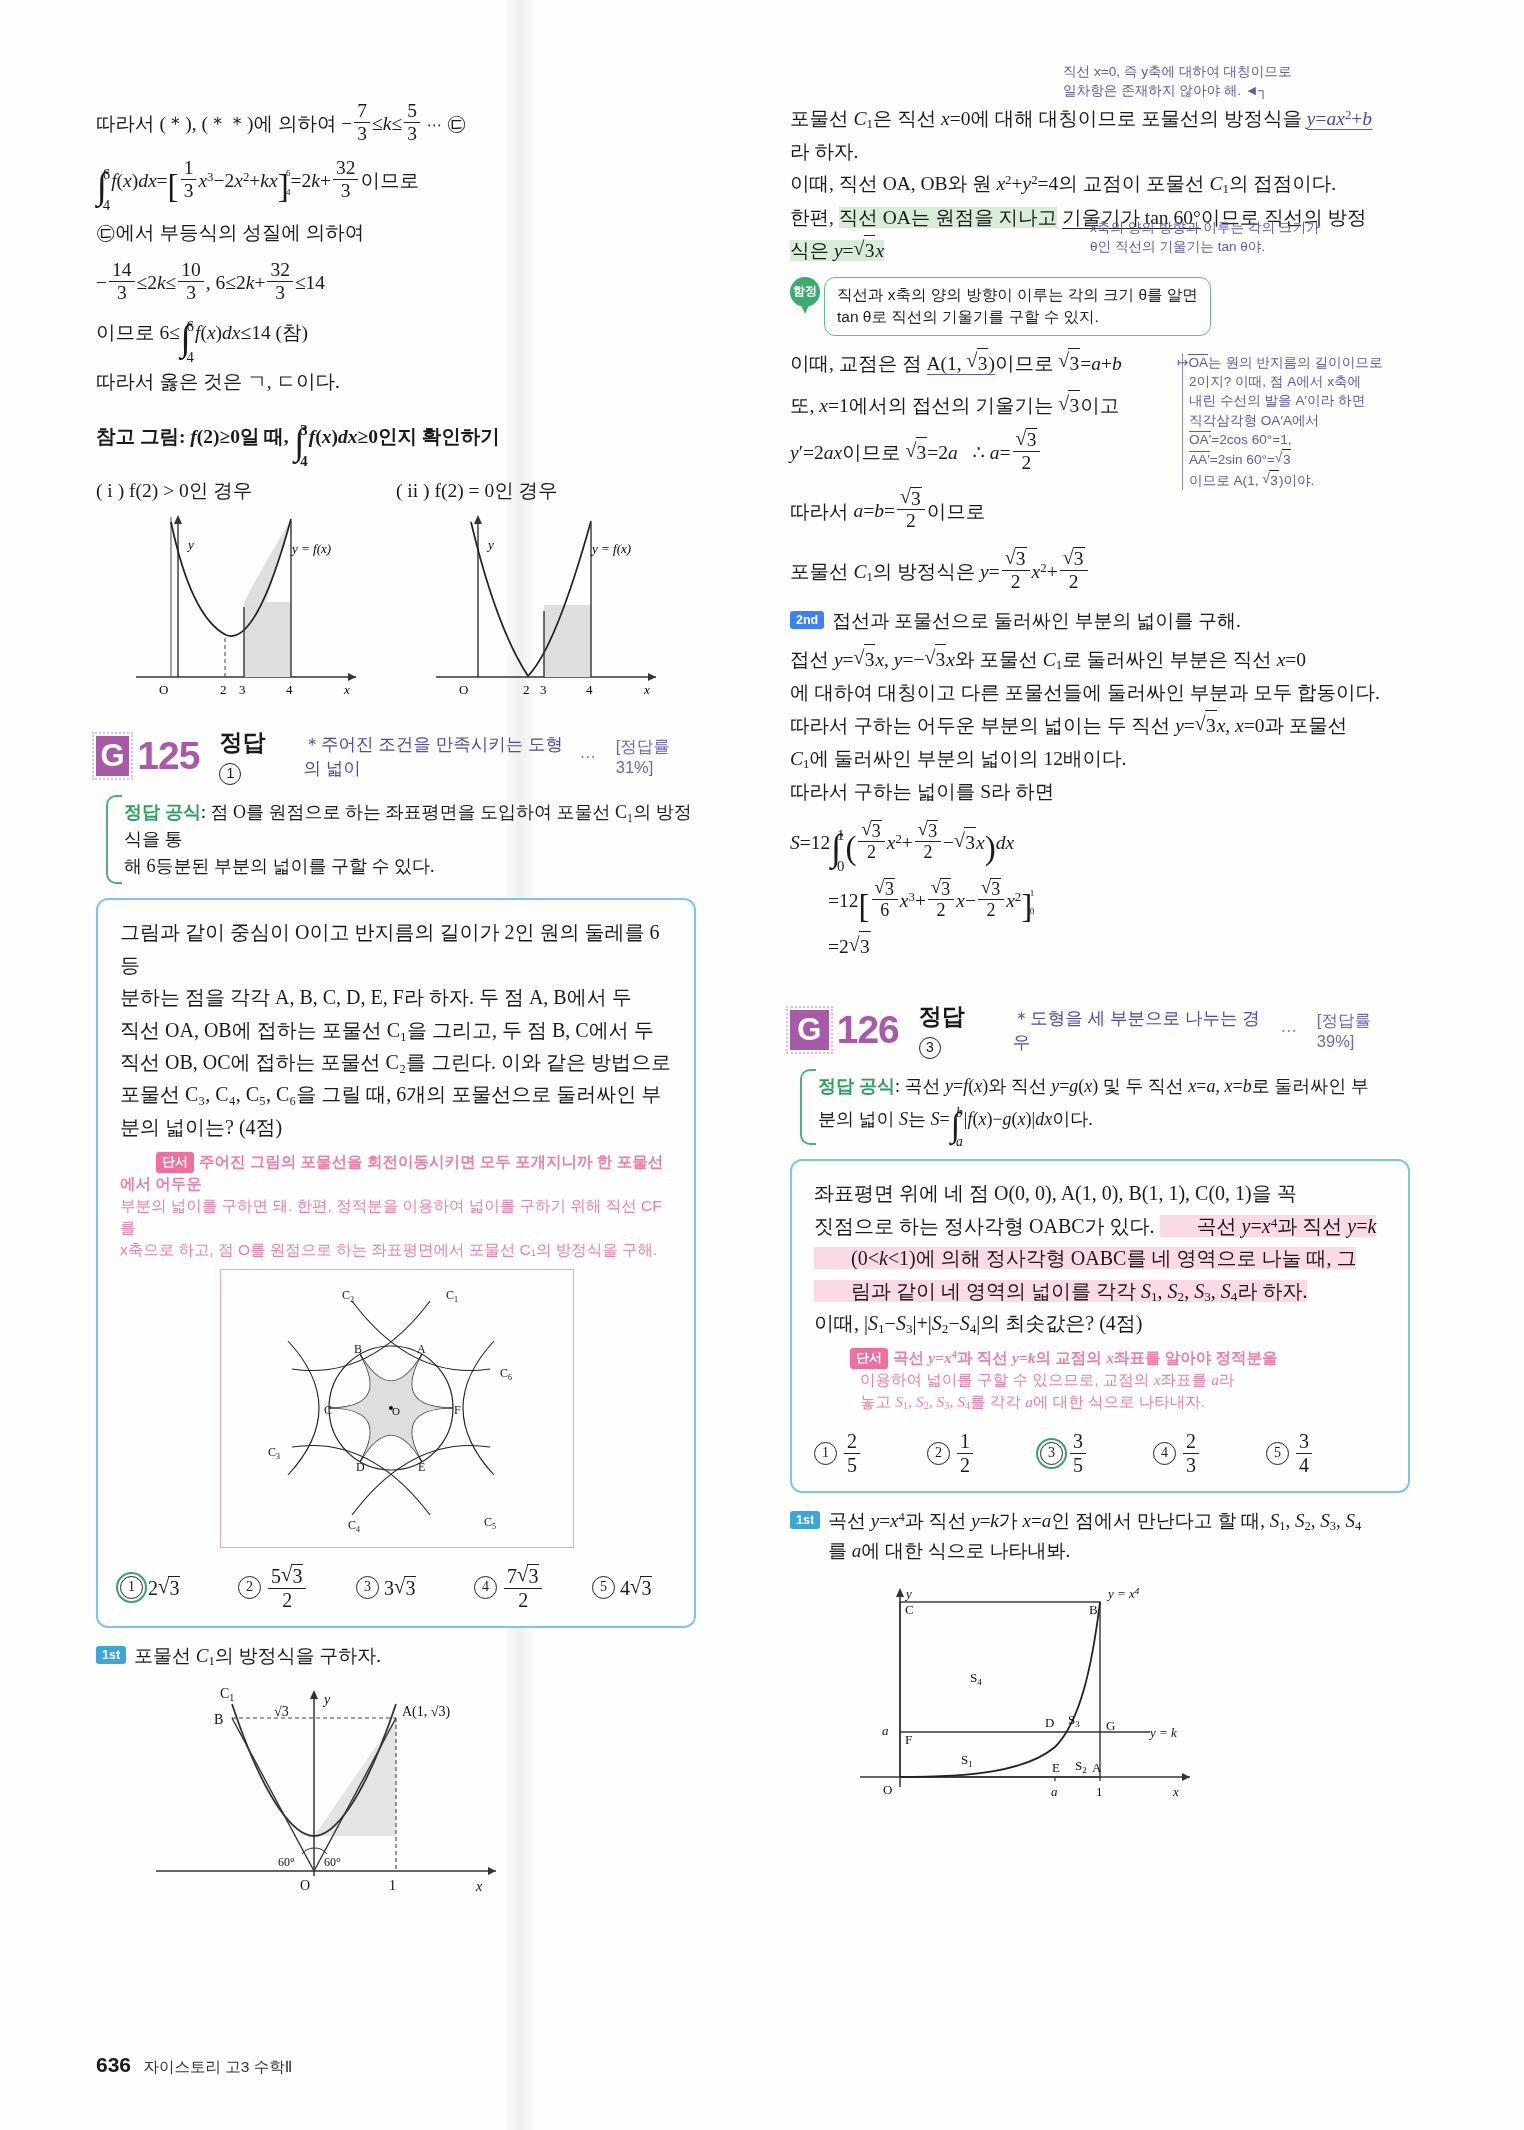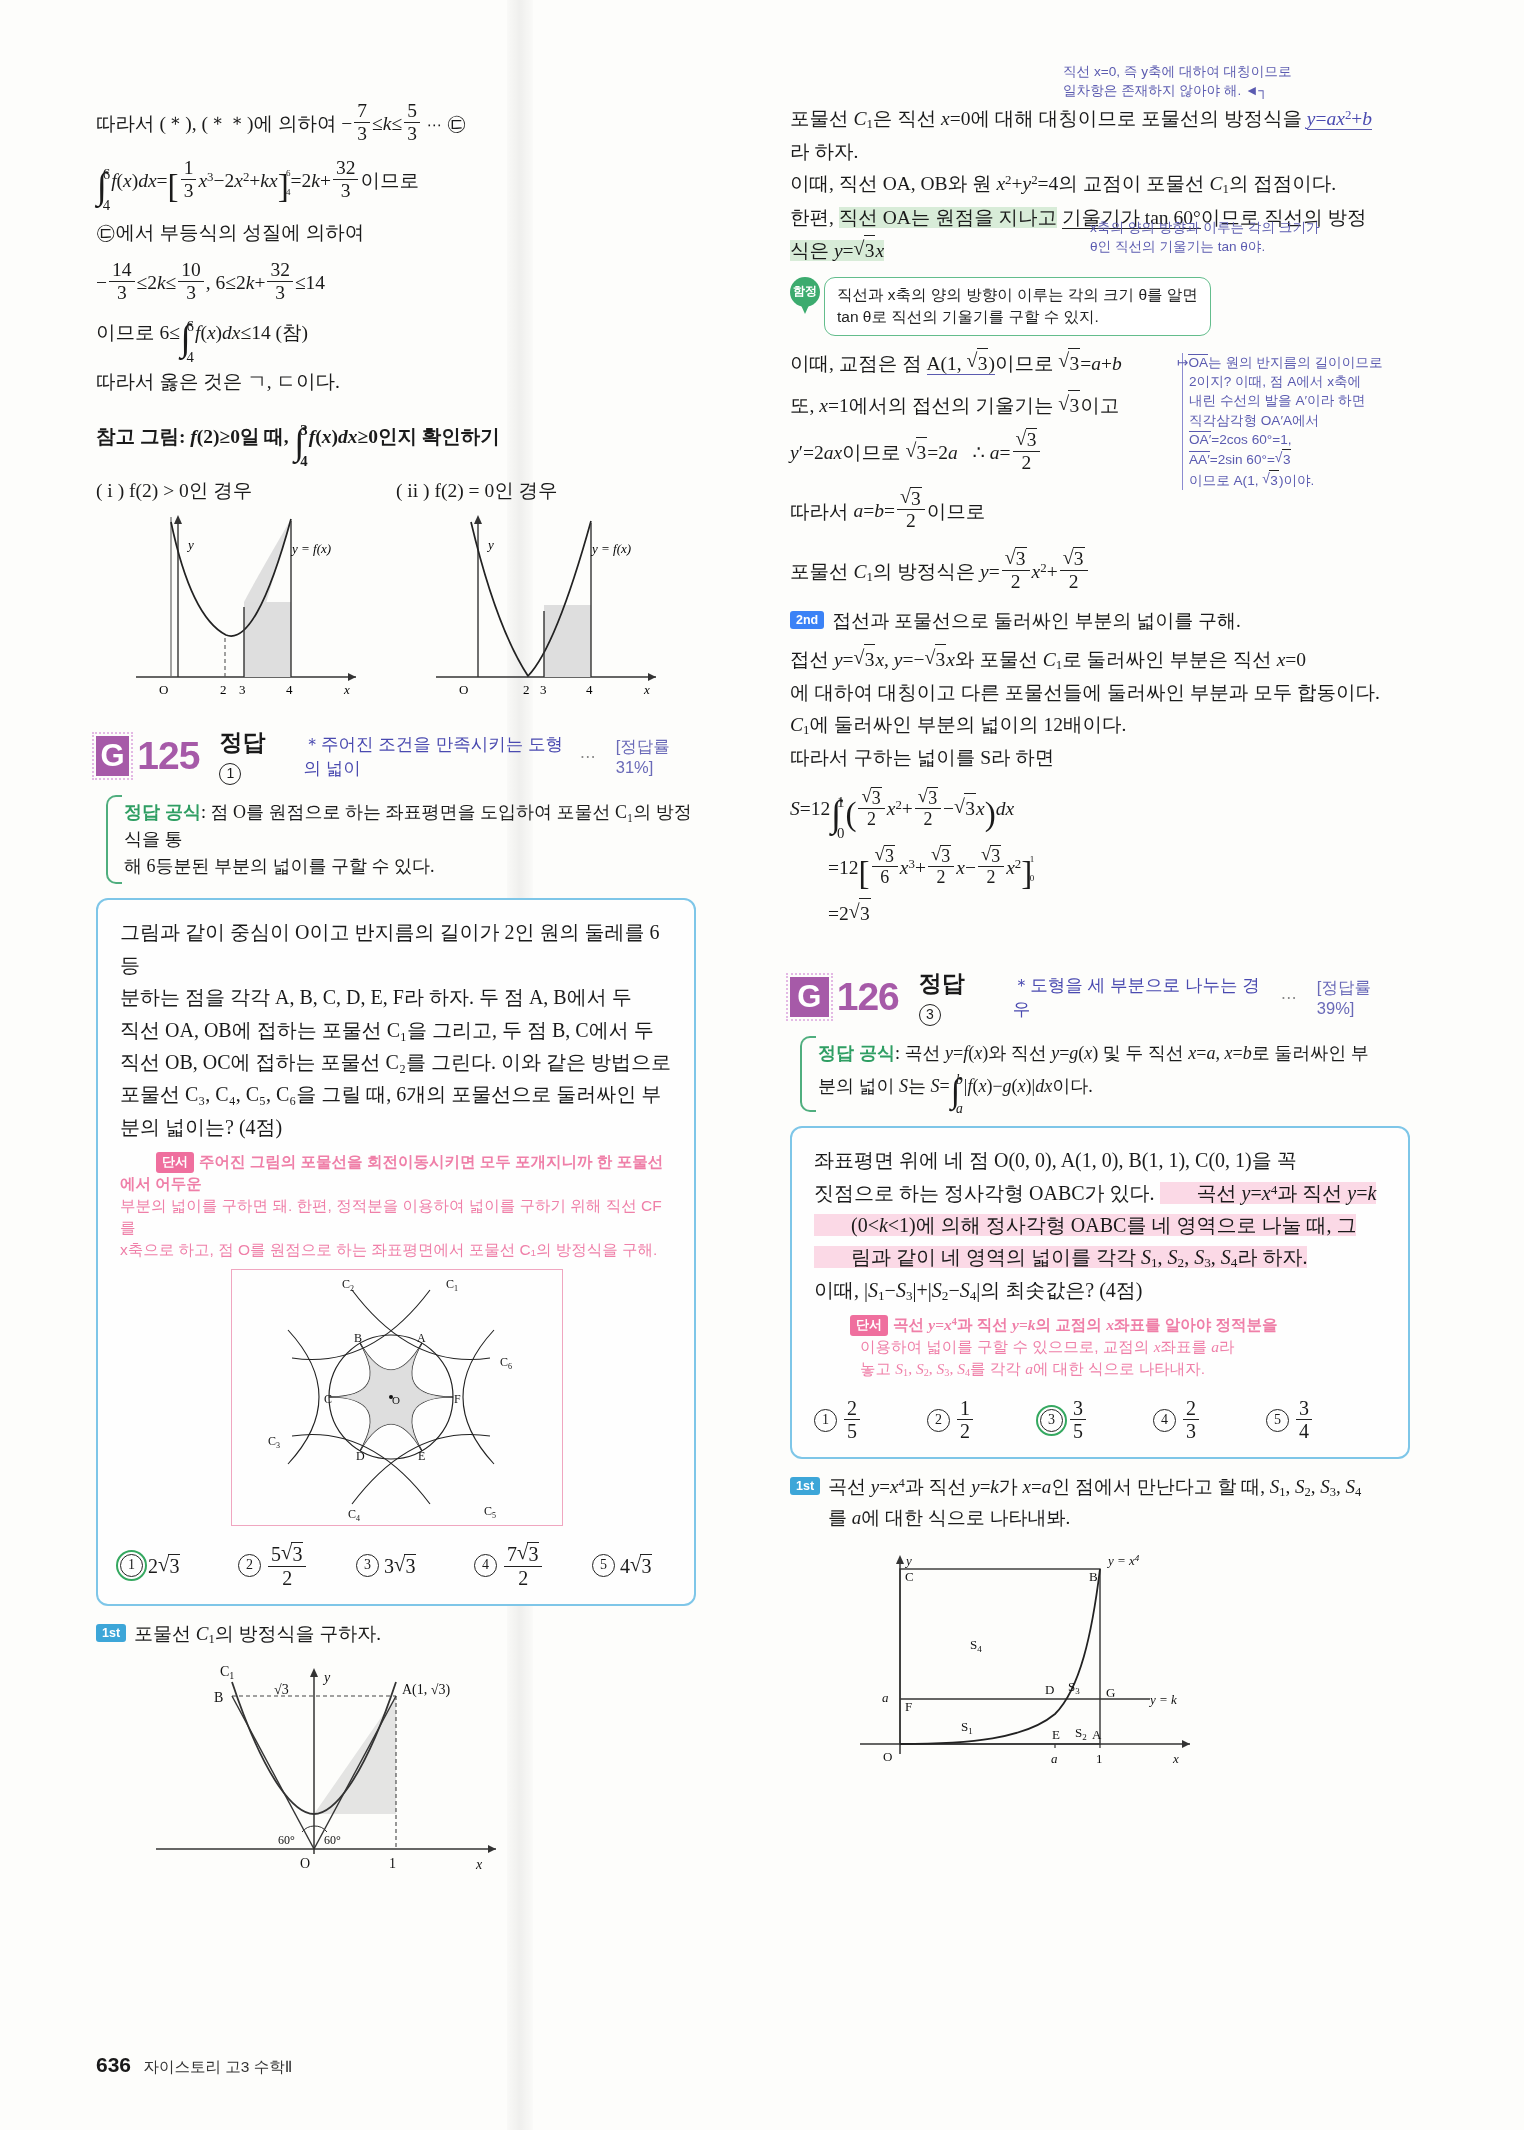--- a/index.html
+++ b/index.html
@@ -112,21 +112,21 @@
     font-size:15.5px;line-height:1.45;color:#222;font-family:"Liberation Sans",sans-serif;position:relative;}
 
   .ovl{border-bottom:1.5px solid #5b5bb0;}
   .ovlk{border-bottom:1.4px solid #222;}
   .ovrl{display:inline-block;border-top:1.2px solid currentColor;line-height:1.12;}
   svg{display:block;}
   .footer{position:absolute;left:96px;bottom:52px;font-family:"Liberation Sans",sans-serif;}
   .fnum{font-size:21px;font-weight:bold;}
   .ftxt{font-size:15.5px;margin-left:8px;color:#333;}
 
-  .pinkbox{border:1.6px solid #f0a6c0;padding:0;margin:8px auto 0 auto;width:330px;}
+  .pinkbox{border:1.6px solid #f0a6c0;padding:11px;margin:8px auto 0 auto;width:330px;}
 </style>
 </head>
 <body>
 
 <div class="page">
   <div class="fold"></div>
 
   <div class="col col-left" style="top:100px;">
 
     <div>
@@ -404,20 +404,23 @@
       <div class="step">
         <span class="stag g">2nd</span>
         <span class="stxt">접선과 포물선으로 둘러싸인 부분의 넓이를 구해.</span>
       </div>
 
       <div class="kline" style="margin-top:8px;">
         접선 <span class="math"><i class="v">y</i>=<span class="sqrt"><span>3</span></span><i class="v">x</i>, <i class="v">y</i>=−<span class="sqrt"><span>3</span></span><i class="v">x</i></span>와 포물선 <span class="math"><i class="v">C</i><sub>1</sub></span>로 둘러싸인 부분은 직선 <span class="math"><i class="v">x</i>=0</span>
       </div>
       <div class="kline">에 대하여 대칭이고 다른 포물선들에 둘러싸인 부분과 모두 합동이다.</div>
       <div class="kline">
+        따라서 구하는 어두운 부분의 넓이는 두 직선 <span class="math"><i class="v">y</i>=<span class="sqrt"><span>3</span></span><i class="v">x</i>, <i class="v">x</i>=0</span>과 포물선
+      </div>
+      <div class="kline">
         <span class="math"><i class="v">C</i><sub>1</sub></span>에 둘러싸인 부분의 넓이의 12배이다.
       </div>
       <div class="kline">따라서 구하는 넓이를 S라 하면</div>
 
       <div class="kline" style="margin-top:14px;">
         <span class="math"><i class="v">S</i>=12<span class="intg">∫<span class="lim"><span class="up">1</span><span class="dn">0</span></span></span><span class="bk">(</span><span class="frac fs"><span class="n"><span class="sqrt"><span>3</span></span></span><span class="d">2</span></span><i class="v">x</i><sup>2</sup>+<span class="frac fs"><span class="n"><span class="sqrt"><span>3</span></span></span><span class="d">2</span></span>−<span class="sqrt"><span>3</span></span><i class="v">x</i><span class="bk">)</span><i class="v">dx</i></span>
       </div>
       <div class="kline" style="margin-top:12px;margin-left:38px;">
         <span class="math">=12<span class="bk">[</span><span class="frac fs"><span class="n"><span class="sqrt"><span>3</span></span></span><span class="d">6</span></span><i class="v">x</i><sup>3</sup>+<span class="frac fs"><span class="n"><span class="sqrt"><span>3</span></span></span><span class="d">2</span></span><i class="v">x</i>−<span class="frac fs"><span class="n"><span class="sqrt"><span>3</span></span></span><span class="d">2</span></span><i class="v">x</i><sup>2</sup><span class="bk">]</span><span class="lim" style="font-size:9px;"><span class="up">1</span><span class="dn">0</span></span></span>
       </div>

